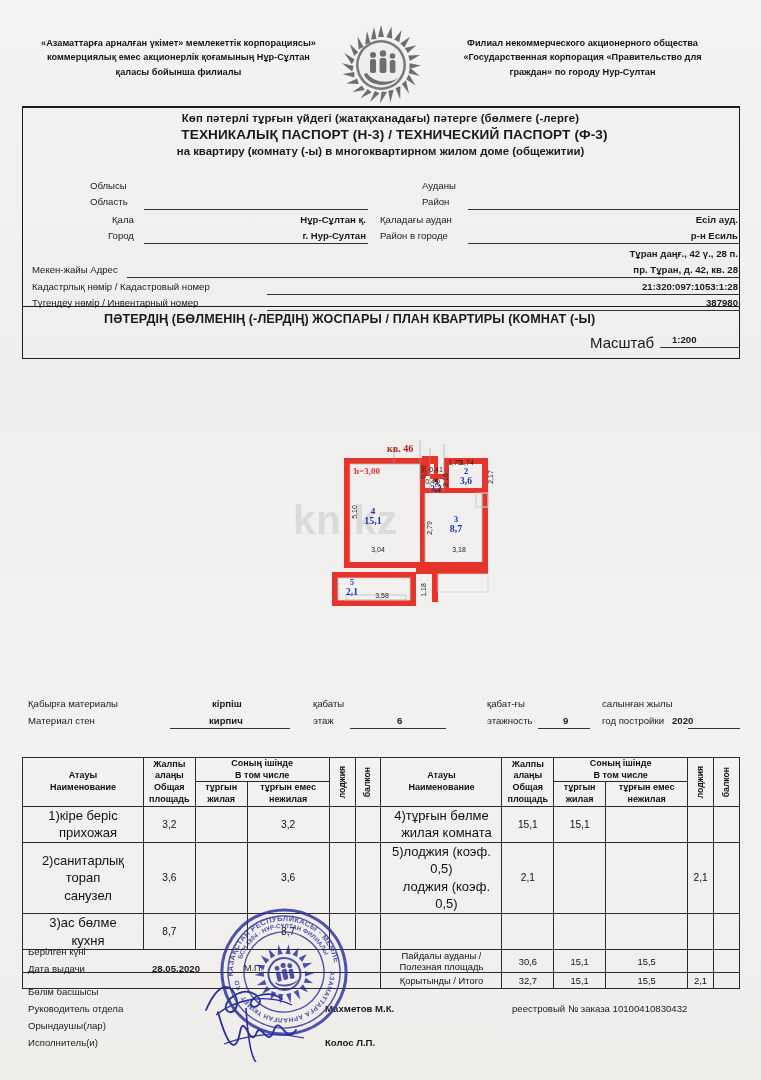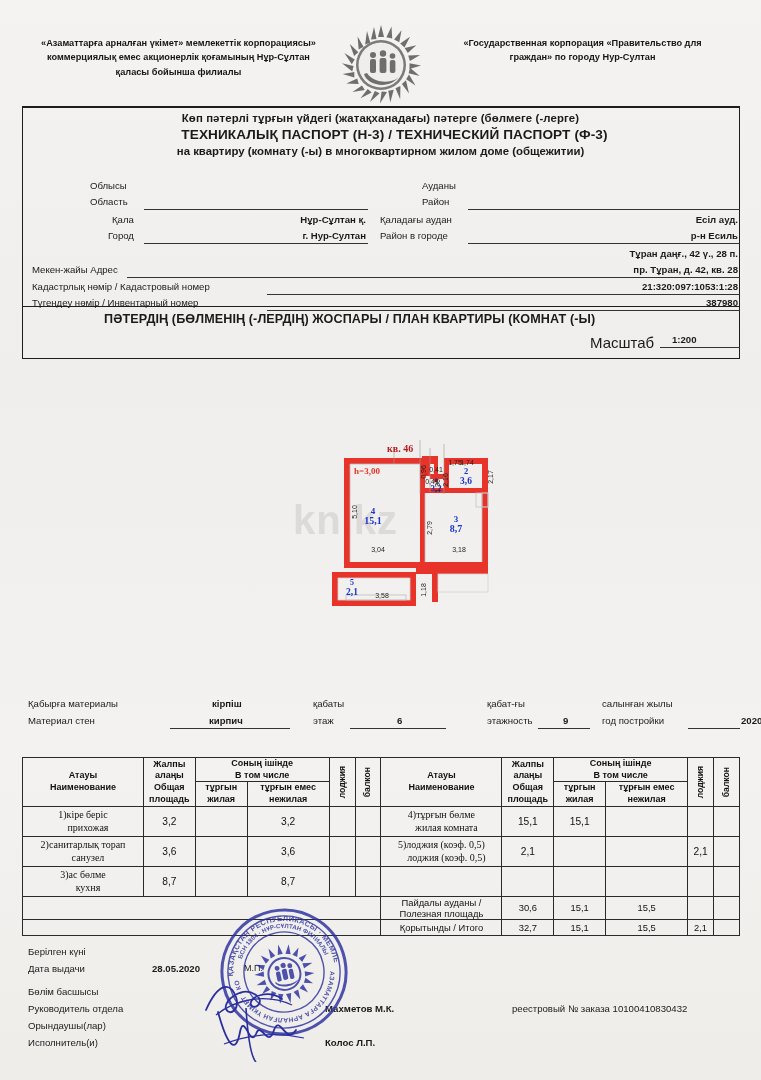--- a/index.html
+++ b/index.html
@@ -118,21 +118,21 @@
   }
   table.expl td, table.expl th {
     border: 1px solid #2a2a2a;
     padding: 0;
     text-align: center;
     vertical-align: middle;
     color:#111;
     font-weight: normal;
   }
   table.expl th { font-weight: bold; font-size: 9px; line-height:1.3;margin-left:31px; }
-  .c-name { text-align: left; padding-left: 3px; line-height:1.35; font-size:10px;font-family:Liberation Serif, serif;}
+  .c-name { text-align: left; padding-left: 3px; line-height:1.35; font-size:13px;}
   .vert {
     writing-mode: vertical-rl;
     transform: rotate(180deg);
     font-size: 8.6px;
     font-weight: bold;
     white-space: nowrap;
     margin: 0 auto;
   }
   .num { font-size: 10.2px; }
   .tot { font-weight: bold; font-size:9.4px; }
@@ -210,20 +210,21 @@
           <rect x="46.6" y="34" width="6.8" height="15" rx="2"></rect>
           <circle cx="59.5" cy="32" r="2.8"></circle>
           <rect x="56.8" y="36" width="5.6" height="13" rx="2"></rect>
         </g>
 
         <path d="M31 50 C34 62, 58 66, 66 52 C62 60, 40 60, 34 49 Z" fill="#6e6e6e"></path>
       </svg>
     </div>
 
     <div class="hdr-col hdr-right">
+      <div>Филиал некоммерческого акционерного общества</div>
       <div>«Государственная корпорация «Правительство для</div>
       <div>граждан» по городу Нур-Султан</div>
     </div>
   </div>
 
   <div class="rule" style="left:22px; top:106px; width:718px; height:2px;"></div>
   <div class="rule" style="left:22px; top:306px; width:718px; height:1px;"></div>
   <div class="rule" style="left:22px; top:358px; width:718px; height:1px;"></div>
   <div class="rule" style="left:22px; top:106px; width:1px; height:253px;"></div>
   <div class="rule" style="left:739px; top:106px; width:1px; height:253px;"></div>
@@ -386,21 +387,21 @@
     <div class="val" style="left:397px; top:17px;">6</div>
     <div class="uline" style="left:350px; top:30px; width:96px;"></div>
 
     <div class="fld lbl" style="left:487px; top:0px;">қабат-ғы</div>
     <div class="fld lbl" style="left:487px; top:17px;">этажность</div>
     <div class="val" style="left:563px; top:17px;">9</div>
     <div class="uline" style="left:538px; top:30px; width:52px;"></div>
 
     <div class="fld lbl" style="left:602px; top:0px;">салынған жылы</div>
     <div class="fld lbl" style="left:602px; top:17px;">год постройки</div>
-    <div class="val" style="left:741px; top:17px;">2020</div>
+    <div class="val" style="left:672px; top:17px;">2020</div>
     <div class="uline" style="left:688px; top:30px; width:52px;"></div>
   </div>
 
 
   <table class="expl">
     <colgroup>
       <col style="width:112px">
         <col style="width:48px">
         <col style="width:48px">
         <col style="width:76px">

